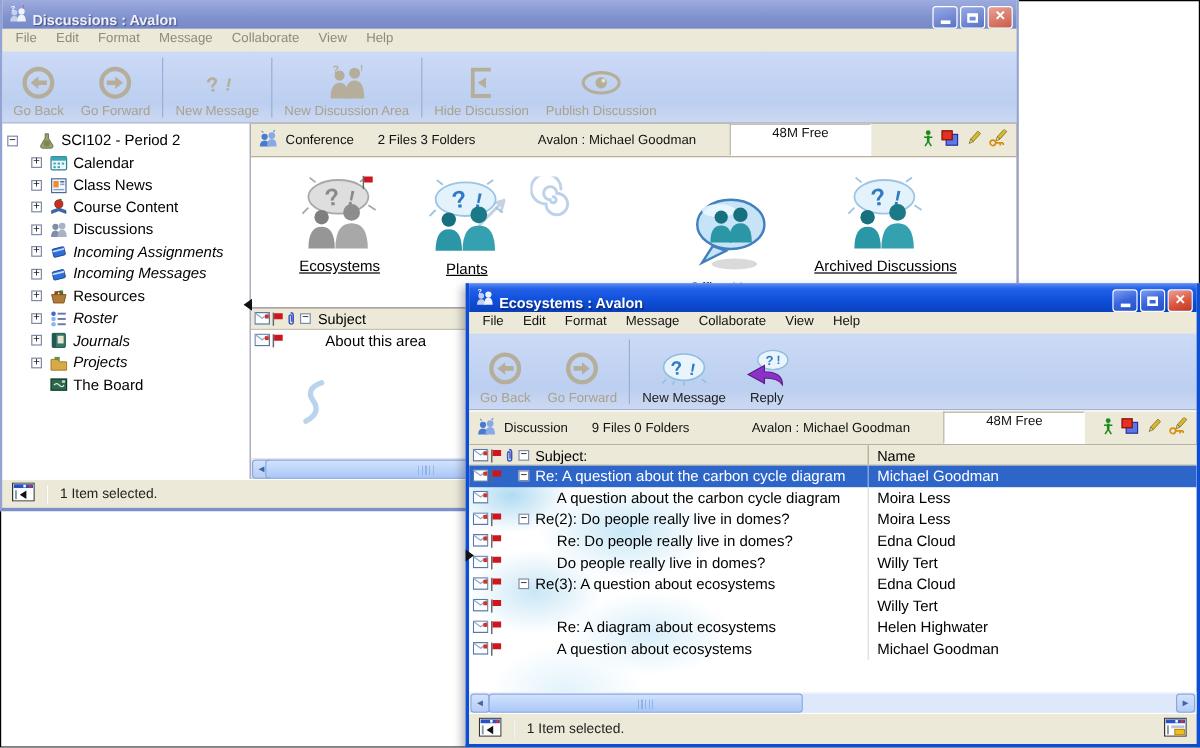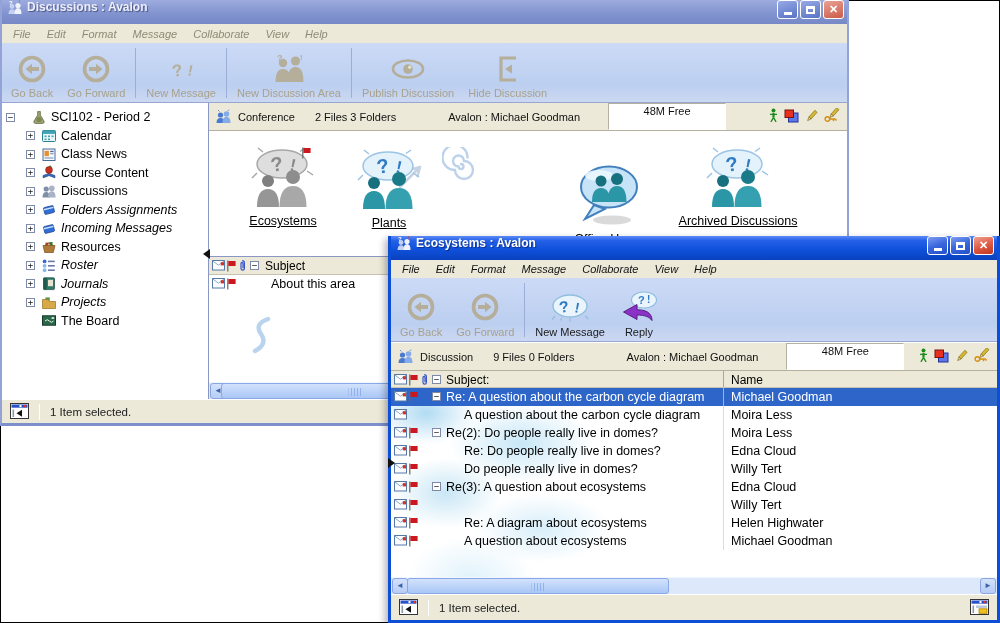--- a/index.html
+++ b/index.html
@@ -7,36 +7,36 @@
   .screen{position:relative;width:1000px;height:623px;background:#fff;overflow:hidden;
     font-family:"Liberation Sans",sans-serif;box-shadow:inset 0 0 0 1px #000;}
 
   
   .window{position:absolute;display:flex;flex-direction:column;}
   .win-bg{left:0;top:0;width:849px;height:426px;z-index:1;background:#ece9d8;
     border-left:2px solid #93a3d5;border-right:2px solid #93a3d5;border-bottom:3px solid #7d90cc;}
   .win-fg{left:388px;top:236px;width:612px;height:387px;z-index:2;background:#ece9d8;
     border-left:3px solid #0c4fd5;border-right:3px solid #0c4fd5;border-bottom:3px solid #0c4fd5;
     box-shadow:-3px 3px 7px rgba(0,0,30,.3);}
-  .titlebar{flex:0 0 24px;display:flex;align-items:flex-start;gap:4px;padding:0 3px 0 5px;}
+  .titlebar{flex:0 0 24px;display:flex;align-items:flex-end;gap:4px;padding:0 3px 0 5px;}
   .win-bg>.titlebar{background:linear-gradient(180deg,#9dabde 0%,#8294cf 55%,#7688c6 100%);}
   .win-fg>.titlebar{background:linear-gradient(180deg,#5a8af5 0%,#2360e8 20%,#0e4fd9 60%,#0a41bd 100%);}
   .title{flex:1;font-size:12px;font-weight:bold;color:#fff;white-space:nowrap;text-shadow:1px 1px 1px rgba(0,0,40,.45);}
   .win-bg .title{color:#edeffa;}
   .wbtns{display:flex;}
   .wbtn{width:21px;height:19px;margin-left:2px;border:1px solid #fff;border-radius:3px;
     display:flex;align-items:center;justify-content:center;position:relative;}
   .win-fg .wbtn{background:linear-gradient(160deg,#7e9cf2 0%,#3a66dd 50%,#2550c8 100%);}
   .win-fg .wbtn.close{background:linear-gradient(160deg,#f0a090 0%,#dd5740 55%,#c03522 100%);}
   .win-bg .wbtn{background:linear-gradient(160deg,#97aae6,#5872c4);}
   .win-bg .wbtn.close{background:linear-gradient(160deg,#e8a396,#cc5a46);}
   .wbtn.min span{position:absolute;left:6px;bottom:3px;width:8px;height:3px;background:#fff;}
   .wbtn.max span{width:9px;height:8px;border:2px solid #fff;border-top-width:3px;}
   .wbtn.close span{color:#fff;font-size:11px;font-weight:bold;line-height:1;}
-  .menubar{flex:0 0 19px;background:#ece9d8;display:flex;align-items:center;padding-left:3px;font-size:11px;font-style:italic;}
+  .menubar{flex:0 0 19px;background:#ece9d8;display:flex;align-items:flex-start;padding-left:3px;font-size:11px;}
   .win-fg>.menubar{flex-basis:18px;}
   .menu-item{padding:2px 8px;white-space:nowrap;}
   .win-bg .menu-item{color:#8e8b78;}
   .win-fg .menu-item{color:#111;}
   .toolbar{flex:0 0 60px;display:flex;align-items:stretch;padding:1px 2px 0;
     background:linear-gradient(180deg,#ccdaf6 0%,#bccff0 72%,#ccd8f2 100%);border-bottom:1px solid #96a8d2;}
   .win-fg>.toolbar{flex-basis:64px;}
   .tbtn{display:flex;flex-direction:column;align-items:center;justify-content:flex-end;padding:3px 7px;}
   .ticon{height:32px;display:flex;align-items:center;justify-content:center;}
   .win-fg .ticon{height:34px;}
@@ -203,36 +203,36 @@
               </g>
               <text x="8" y="7" font-size="9" font-weight="bold" fill="#b5ae9a">?</text>
               <text x="31" y="5.5" font-size="8" font-weight="bold" fill="#b5ae9a">!</text>
             </svg>
           </span>
           <span class="tlabel">New Discussion Area</span>
         </div>
         <span class="tsep"></span>
         <div class="tbtn disabled">
           <span class="ticon">
+            <svg width="28" height="28">
+              <path d="M22 3 H7 V25 H22" fill="none" stroke="#b5ae9a" stroke-width="3.2"></path>
+              <path d="M11 14 L18 9.5 V18.5 Z" fill="#b5ae9a"></path>
+            </svg>
+          </span>
+          <span class="tlabel">Hide Discussion</span>
+        </div>
+        <div class="tbtn disabled">
+          <span class="ticon">
             <svg width="38" height="26">
               <ellipse cx="19" cy="13" rx="15" ry="8.5" fill="none" stroke="#b5ae9a" stroke-width="2.6"></ellipse>
               <circle cx="19" cy="13" r="4.8" fill="#b5ae9a"></circle>
               <circle cx="20.8" cy="11.2" r="1.6" fill="#e8e4d4"></circle>
             </svg>
           </span>
           <span class="tlabel">Publish Discussion</span>
-        </div>
-        <div class="tbtn disabled">
-          <span class="ticon">
-            <svg width="28" height="28">
-              <path d="M22 3 H7 V25 H22" fill="none" stroke="#b5ae9a" stroke-width="3.2"></path>
-              <path d="M11 14 L18 9.5 V18.5 Z" fill="#b5ae9a"></path>
-            </svg>
-          </span>
-          <span class="tlabel">Hide Discussion</span>
         </div>
       </div>
 
     <div class="body-bg">
       <div class="treepane" id="tree-bg">
           <div class="tree-row">
             <span style="width:4px;flex:0 0 4px"></span>
             <span class="expbox">−</span>
             <span class="tree-icon" style="margin-left:16px"><svg width="16" height="15">
                 <path d="M6.6 1.5 h2.8 v3.6 l3.6 6 a1.6 1.6 0 0 1 -1.4 2.4 h-7.2 a1.6 1.6 0 0 1 -1.4 -2.4 l3.6 -6 Z" fill="#9aa36e" stroke="#5d6644" stroke-width="0.7"></path>
@@ -295,21 +295,21 @@
           </div>
           <div class="tree-row">
             <span style="width:24px;flex:0 0 24px"></span>
             <span class="expbox">+</span>
             <span class="tree-icon"><svg width="16" height="15">
                 <g transform="rotate(-14 8 8)">
                   <rect x="3" y="4.5" width="10" height="7" rx="1" fill="#2f6fd8" stroke="#1a3f88" stroke-width="0.7"></rect>
                   <rect x="3" y="5.8" width="10" height="1.4" fill="#cfe0ff"></rect>
                 </g>
               </svg></span>
-            <span class="tree-label it">Folders Assignments</span>
+            <span class="tree-label it">Incoming Assignments</span>
           </div>
           <div class="tree-row">
             <span style="width:24px;flex:0 0 24px"></span>
             <span class="expbox">+</span>
             <span class="tree-icon"><svg width="16" height="15">
                 <g transform="rotate(-14 8 8)">
                   <rect x="3" y="4.5" width="10" height="7" rx="1" fill="#2f6fd8" stroke="#1a3f88" stroke-width="0.7"></rect>
                   <rect x="3" y="5.8" width="10" height="1.4" fill="#cfe0ff"></rect>
                 </g>
               </svg></span>

